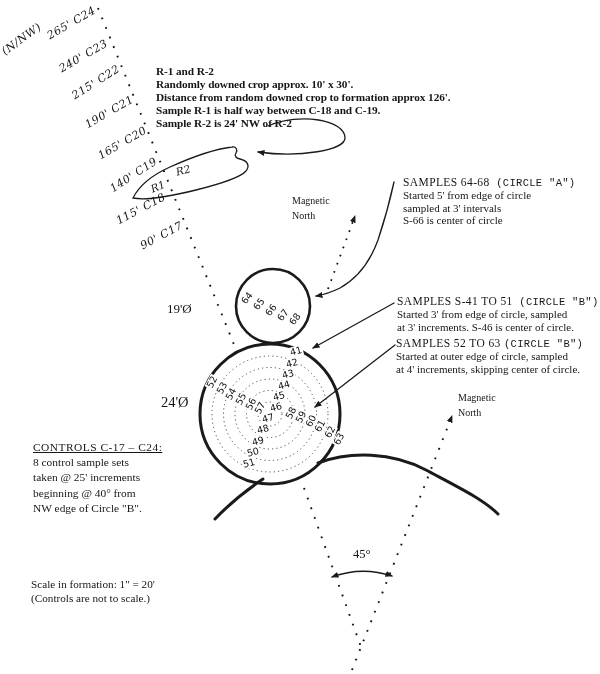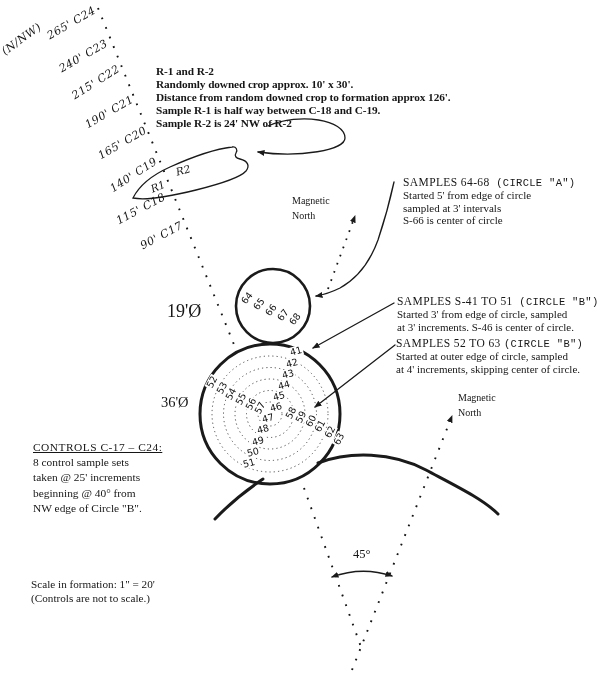--- a/index.html
+++ b/index.html
@@ -15,21 +15,21 @@
   .arr{marker-end:url(#ah);}
   .arr2{marker-start:url(#ah);marker-end:url(#ah);}
   .abs{position:absolute;white-space:nowrap;}
   .notes{left:156px;top:65px;font-size:11.3px;line-height:13px;letter-spacing:-0.1px;font-weight:bold;}
   .ann{font-size:11px;line-height:12.4px;}
   .ann .ttl{font-size:11.5px;letter-spacing:.4px;}
   .mono{font-family:"Liberation Mono",monospace;font-size:10.5px;letter-spacing:.3px;}
   .ann1{left:403px;top:176px;} .ann2{left:397px;top:295px;} .ann3{left:396px;top:337px;}
   .mn{font-size:10px;line-height:15px;}
   .mn1{left:292px;top:193px;} .mn2{left:458px;top:390px;}
-  .diaA{left:167px;top:301px;font-size:18px;}
+  .diaA{left:167px;top:301px;font-size:13px;}
   .diaB{left:161px;top:394px;font-size:14.5px;}
   .ctrl{left:33px;top:440px;font-size:11.4px;line-height:15.2px;}
   .ctrl .hd{text-decoration:underline;letter-spacing:.5px;}
   .scale{left:31px;top:578px;font-size:11.2px;line-height:13.5px;}
   .angle{left:353px;top:547px;font-size:12.5px;}
   .hw{font-family:"DejaVu Serif",serif;font-style:italic;}
   .nnw{left:3px;top:46px;font-size:11px;transform:rotate(-36deg);transform-origin:0 50%;letter-spacing:.5px;}
   .route-label{position:absolute;font:italic 11px "DejaVu Serif",serif;letter-spacing:.5px;
                transform-origin:0 50%;white-space:nowrap;color:#141414;}
   .rmark{position:absolute;font:italic 10.5px "DejaVu Serif",serif;transform-origin:0 50%;}
@@ -129,21 +129,21 @@
   <div class="abs mn mn1">
     <div>Magnetic</div>
     <div>North</div>
   </div>
   <div class="abs mn mn2">
     <div>Magnetic</div>
     <div>North</div>
   </div>
 
   <div class="abs diaA">19'Ø</div>
-  <div class="abs diaB">36'Ø</div>
+  <div class="abs diaB">24'Ø</div>
 
   <div id="samples-layer">
       <span class="sample-num" style="left: 247px; top: 298px; --r: -52deg;">64</span>
       <span class="sample-num" style="left: 259px; top: 304px; --r: -52deg;">65</span>
       <span class="sample-num" style="left: 271px; top: 310px; --r: -52deg;">66</span>
       <span class="sample-num" style="left: 283px; top: 315px; --r: -52deg;">67</span>
       <span class="sample-num" style="left: 295px; top: 319px; --r: -52deg;">68</span>
       <span class="sample-num" style="left: 296px; top: 351px; --r: -15deg;">41</span>
       <span class="sample-num" style="left: 292px; top: 363px; --r: -15deg;">42</span>
       <span class="sample-num" style="left: 288px; top: 374px; --r: -15deg;">43</span>

